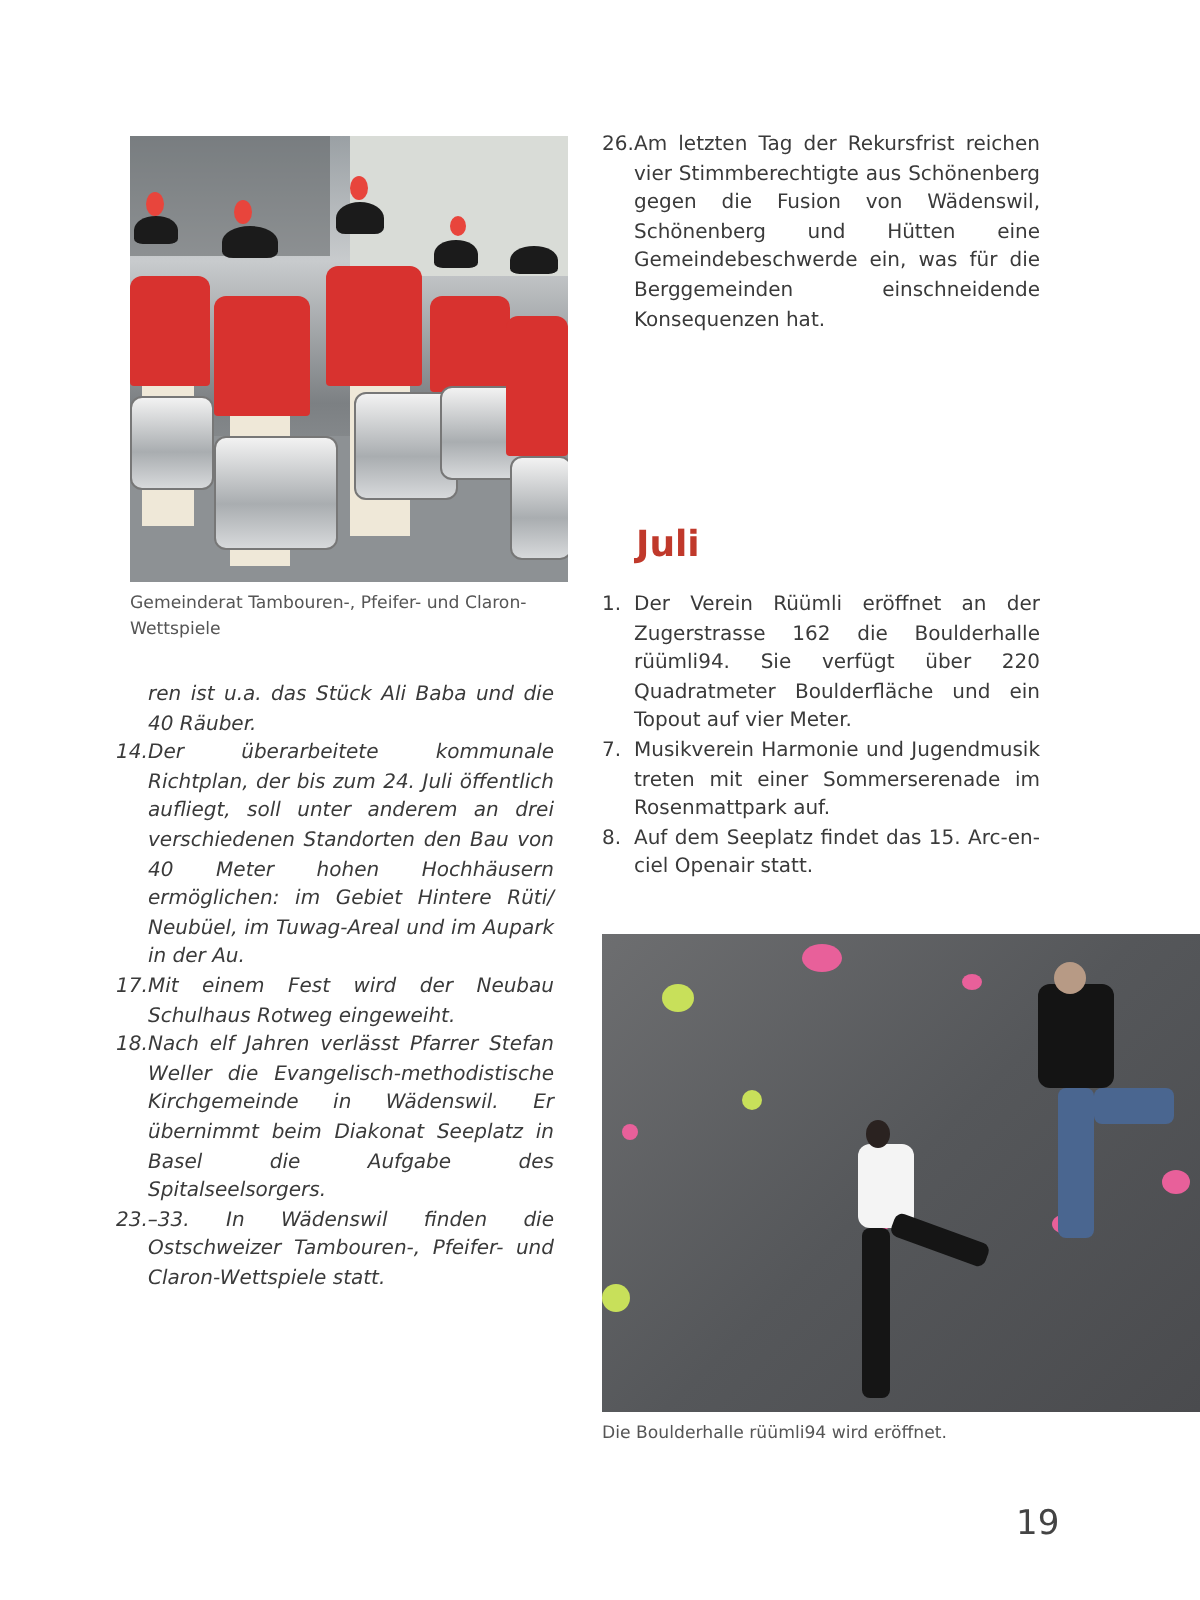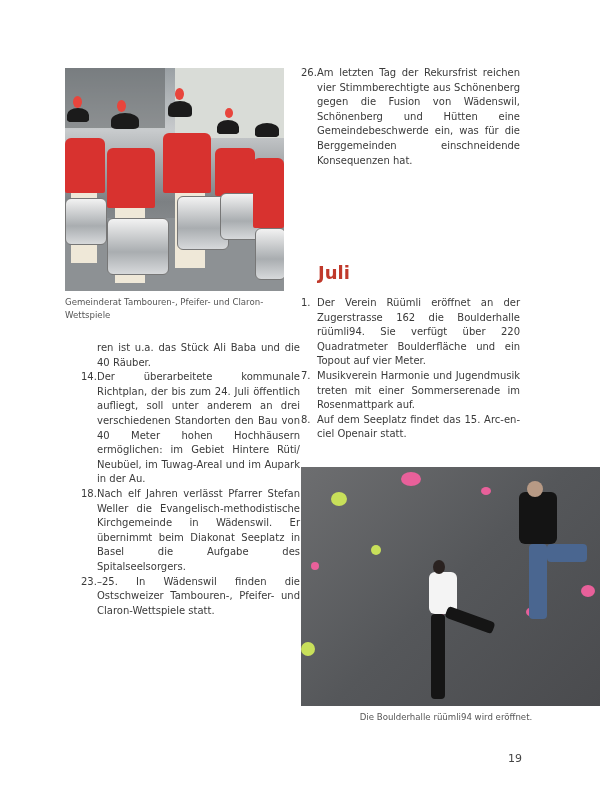--- a/index.html
+++ b/index.html
@@ -1,43 +1,43 @@
 <!DOCTYPE html>
 <html><head>
 <meta charset="utf-8">
 <style>
   html, body { margin: 0; padding: 0; background: #ffffff; }
   body {
     width: 600px; height: 800px; position: relative; overflow: hidden;
     font-family: "DejaVu Sans", sans-serif; color: #3a3a3a;
   }
   .col { position: absolute; font-size: 10px; line-height: 14.6px; }
-  .col-left { left: 81px; top: 341px; width: 219px; }
+  .col-left { left: 58px; top: 341px; width: 219px; font-style: italic; }
   .col-right { left: 301px; top: 66px; width: 219px; }
   .entry { position: relative; text-align: justify; margin: 0; }
   .entry .num { position: absolute; left: 0; top: 0; }
   .entry .txt { display: block; padding-left: 16px; }
   .entry.cont .txt { padding-left: 16px; }
   .heading {
     position: absolute; left: 301px; top: 262px;
     font-size: 18px; font-weight: bold; color: #c0392b; margin-left: 17px;
   }
   .photo { position: absolute; overflow: hidden; }
   .photo-drums {
     left: 65px; top: 68px; width: 219px; height: 223px;
     background: linear-gradient(180deg, #9aa0a4 0%, #c8cbcd 28%, #7c8083 60%, #a6a9ab 100%);
   }
   .photo-boulder {
     left: 301px; top: 467px; width: 299px; height: 239px;
     background: linear-gradient(135deg, #6d6e70 0%, #55575a 50%, #4a4b4e 100%);
   }
   .caption { position: absolute; font-size: 8.6px; line-height: 13px; color: #555; }
   .caption-drums { left: 65px; top: 296px; width: 222px; }
-  .caption-boulder { left: 301px; top: 711px; width: 290px; text-align: center; }
-  .page-num { position: absolute; left: 508px; top: 752px; font-size: 11px; color: #444; }
+  .caption-boulder { left: 301px; top: 711px; width: 290px; }
+  .page-num { position: absolute; left: 508px; top: 752px; font-size: 17px; color: #444; }
   
   .fig { position: absolute; }
   .jacket { background: #d8322f; border-radius: 6px 6px 2px 2px; }
   .hat { background: #1b1b1b; border-radius: 50% 50% 20% 20%; }
   .plume { background: #e8453c; border-radius: 50%; }
   .drum { background: linear-gradient(180deg, #f2f2f2, #a9adb0 60%, #d7d9db); border-radius: 6px; border: 1px solid #777; }
   .trouser { background: #efe8d8; }
   .hold { border-radius: 50%; }
 </style>
 </head>
@@ -79,25 +79,29 @@
 
 <div class="col col-left">
   <p class="entry cont">
     <span class="txt">ren ist u.a. das Stück Ali Baba und die 40 Räuber.</span>
   </p>
   <p class="entry">
     <span class="num">14.</span>
     <span class="txt">Der überarbeitete kommunale Richtplan, der bis zum 24. Juli öffentlich aufliegt, soll unter anderem an drei verschiedenen Standorten den Bau von 40 Meter hohen Hochhäusern ermöglichen: im Gebiet Hintere Rüti/ Neubüel, im Tuwag-Areal und im Aupark in der Au.</span>
   </p>
   <p class="entry">
+    <span class="num">17.</span>
+    <span class="txt">Mit einem Fest wird der Neubau Schulhaus Rotweg eingeweiht.</span>
+  </p>
+  <p class="entry">
     <span class="num">18.</span>
     <span class="txt">Nach elf Jahren verlässt Pfarrer Stefan Weller die Evangelisch-methodistische Kirchgemeinde in Wädenswil. Er übernimmt beim Diakonat Seeplatz in Basel die Aufgabe des Spitalseelsorgers.</span>
   </p>
   <p class="entry wide" style="text-indent:-16px;padding-left:16px">
-    <span>23.–25.</span>
+    <span>23.–33.</span>
     <span>In Wädenswil finden die Ostschweizer Tambouren-, Pfeifer- und Claron-Wettspiele statt.</span>
   </p>
 </div>
 
 <div class="col col-right">
   <p class="entry">
     <span class="num">26.</span>
     <span class="txt">Am letzten Tag der Rekursfrist reichen vier Stimmberechtigte aus Schönenberg gegen die Fusion von Wädenswil, Schönenberg und Hütten eine Gemeindebeschwerde ein, was für die Berggemeinden einschneidende Konsequenzen hat.</span>
   </p>
 </div>

